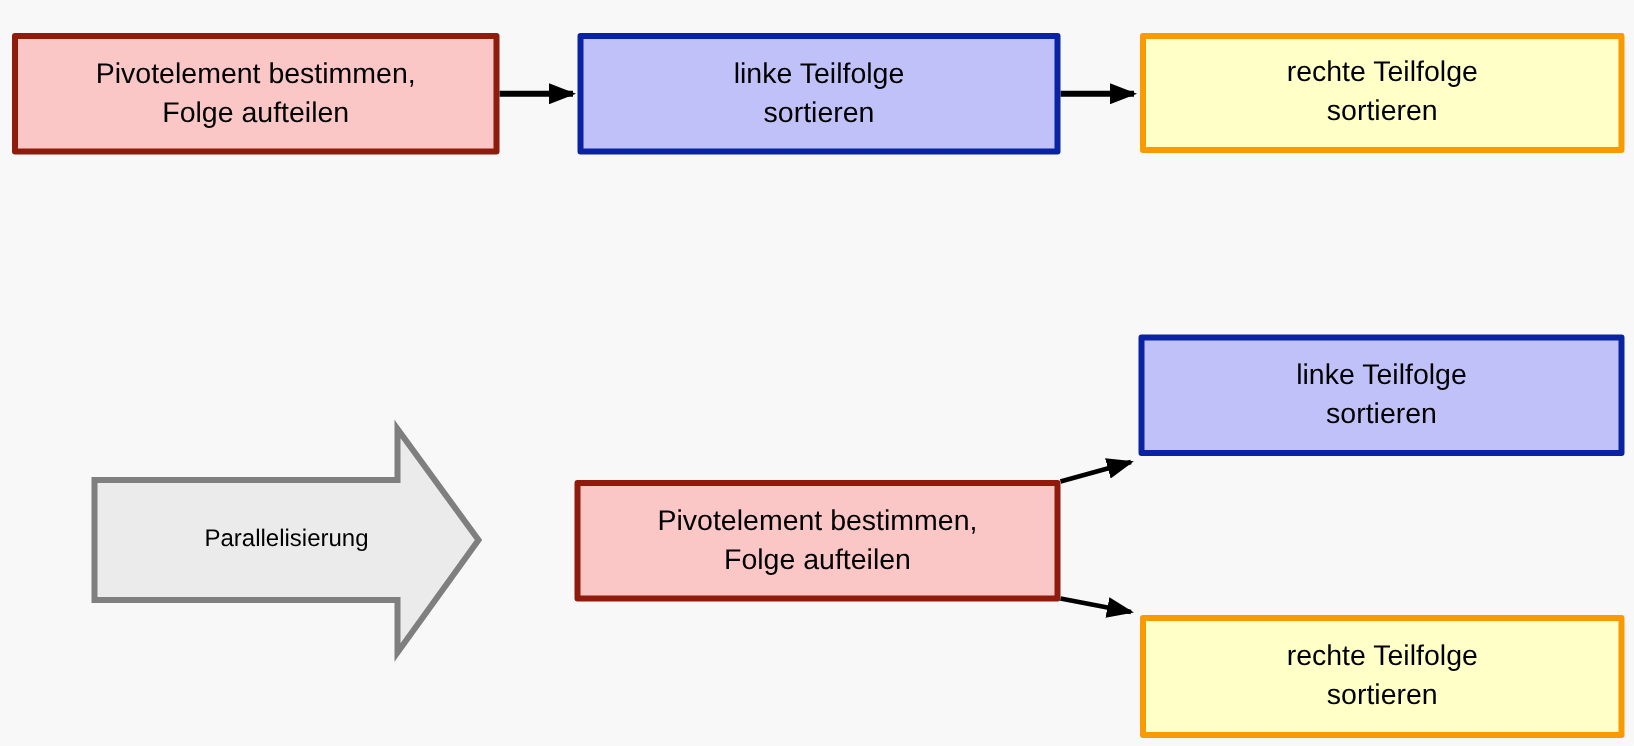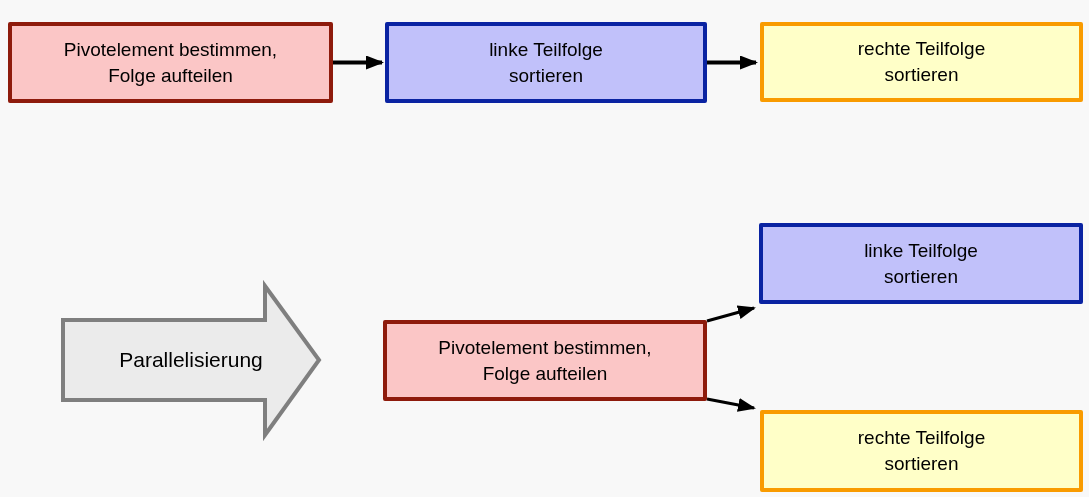--- a/index.html
+++ b/index.html
@@ -32,21 +32,21 @@
   }
   .transform-label {
     position: absolute;
     left: 63px;
     top: 320px;
     width: 256px;
     height: 80px;
     display: flex;
     align-items: center;
     justify-content: center;
-    font-size: 21px;
+    font-size: 16px;
     color: #000;
   }
   .connector { stroke: #000; fill: none; }
   .h-line { stroke-width: 4; }
   .d-line { stroke-width: 3; }
 </style>
 </head>
 <body>
 
 <div class="canvas">

